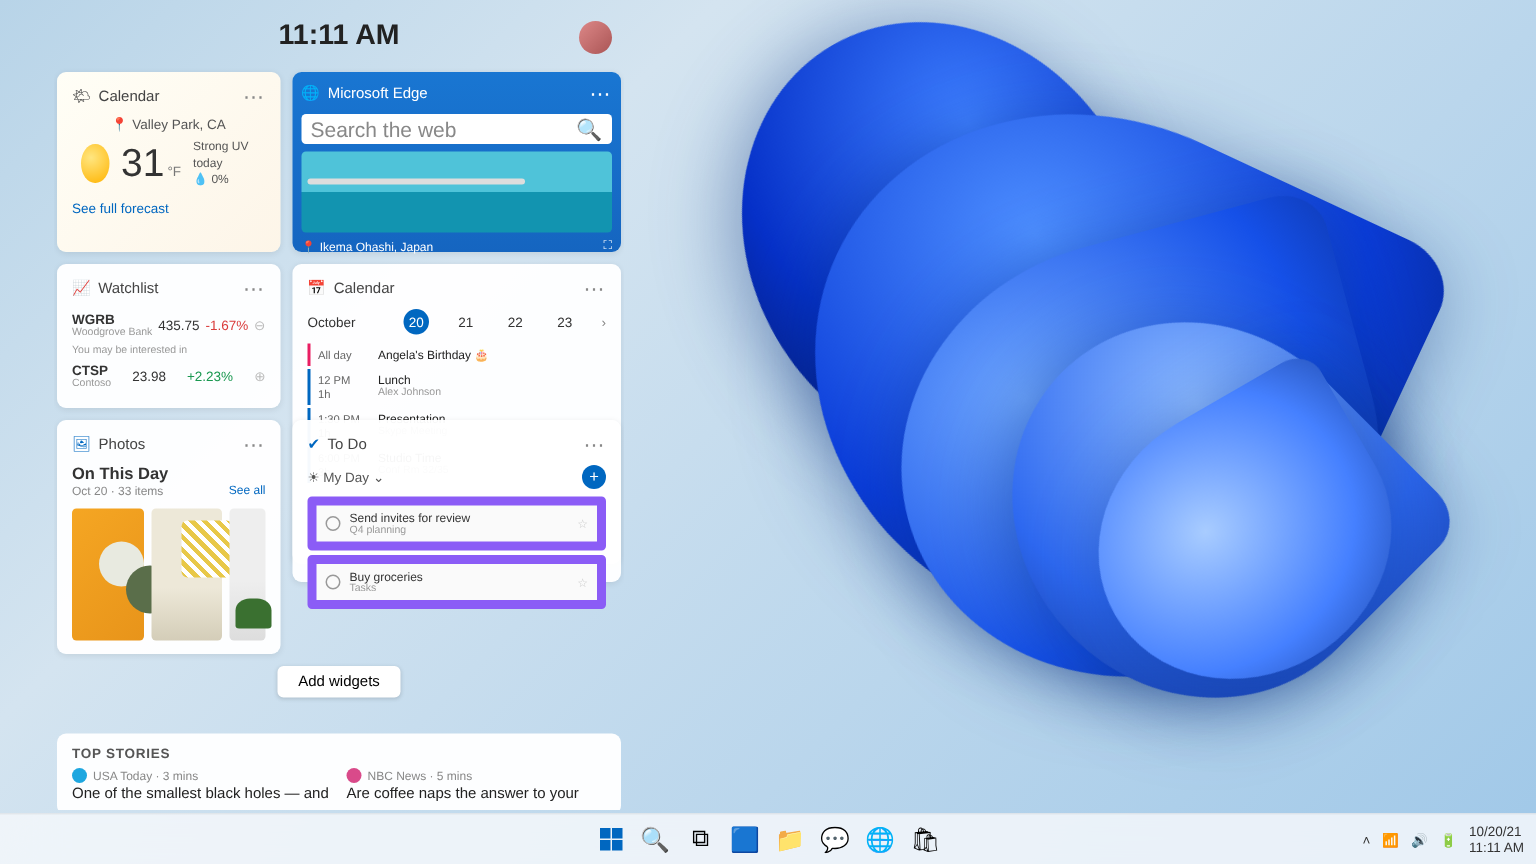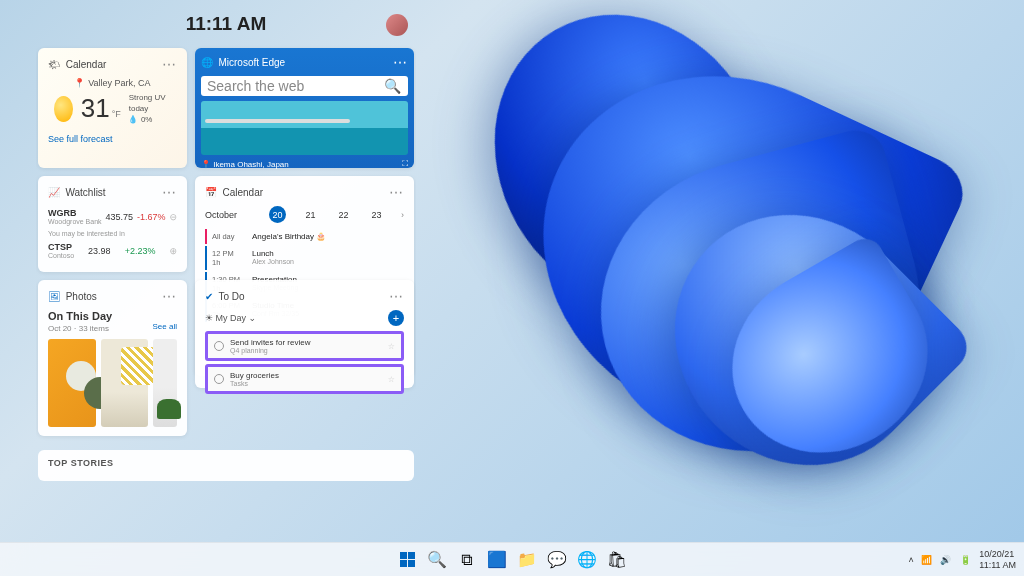--- a/index.html
+++ b/index.html
@@ -57,27 +57,27 @@
 .pi1{background:linear-gradient(135deg,#f5a623,#e8941a);position:relative}
 .pi1:before{content:"";position:absolute;left:18px;top:22px;width:30px;height:30px;border-radius:50%;background:#e8eae0}
 .pi1:after{content:"";position:absolute;left:36px;top:38px;width:32px;height:32px;border-radius:50%;background:#5a6e4a}
 .pi2{background:linear-gradient(180deg,#ede8d8 60%,#d4cdb8);position:relative}
 .pi2:before{content:"";position:absolute;left:20px;top:8px;width:34px;height:38px;background:repeating-linear-gradient(45deg,#e8c848,#e8c848 3px,#fff 3px,#fff 6px);border-radius:4px}
 .pi3{flex:.5;background:linear-gradient(180deg,#eee 55%,#ddd);position:relative}
 .pi3:before{content:"";position:absolute;left:4px;bottom:8px;width:24px;height:20px;background:#3a7030;border-radius:40% 40% 10% 10%}
 .todo{grid-column:2;grid-row:3;height:108px;margin-top:-48px;position:relative;top:48px}
 .td-h{display:flex;justify-content:space-between;align-items:center;font-size:9px;color:#555;margin-bottom:5px}
 .td-add{width:16px;height:16px;border-radius:50%;background:#0067c0;color:#fff;display:flex;align-items:center;justify-content:center;font-size:11px}
-.td-i{display:flex;align-items:center;gap:6px;background:#fafafa;border:3px solid #8b5cf6;border-radius:3px;padding:4px 6px;margin-bottom:3px;font-size:8px}
+.td-i{display:flex;align-items:center;gap:6px;background:#fafafa;border:6px solid #8b5cf6;border-radius:3px;padding:4px 6px;margin-bottom:3px;font-size:8px}
 .td-c{width:10px;height:10px;border:1.5px solid #999;border-radius:50%}
 .td-i .t2{color:#999;font-size:7px}
 .td-star{margin-left:auto;color:#ccc}
 .addw{grid-column:1/span 2;text-align:center}
 .addw button{background:#fff;border:none;border-radius:4px;padding:5px 14px;font-size:10px;box-shadow:0 1px 3px rgba(0,0,0,.15);cursor:pointer}
-.news{grid-column:1/span 2;background:rgba(255,255,255,.96);border-radius:6px;padding:8px 10px;margin-top:6px}
+.news{grid-column:1/span 2;background:rgba(255,255,255,.96);border-radius:6px;padding:8px 10px;margin-top:16px}
 .news-t{font-size:9px;font-weight:600;color:#555;letter-spacing:.5px;margin-bottom:5px}
 .news-g{display:grid;grid-template-columns:1fr 1fr;gap:10px}
 .news-i .src{font-size:8px;color:#888;display:flex;align-items:center;gap:4px}
 .news-i .hd{font-size:10px;color:#222;margin-top:2px}
 .srcdot{width:10px;height:10px;border-radius:50%}
 .taskbar{position:absolute;bottom:0;left:0;width:1024px;height:34px;background:rgba(243,246,250,.88);backdrop-filter:blur(20px);border-top:1px solid rgba(0,0,0,.06);display:flex;align-items:center}
 .tb-center{position:absolute;left:50%;transform:translateX(-50%);display:flex;gap:4px}
 .tb-ic{width:26px;height:26px;display:flex;align-items:center;justify-content:center;border-radius:3px;cursor:pointer}
 .tb-right{position:absolute;right:8px;display:flex;align-items:center;gap:8px;font-size:9px;color:#333}
 .tb-dt{line-height:1.15;font-size:9px}
@@ -274,23 +274,40 @@
         <div class="td-i">
           <span class="td-c"></span>
           <div>
               <div>Buy groceries</div>
               <div class="t2">Tasks</div>
             </div>
           <span class="td-star">☆</span>
         </div>
       </div>
 
+      <div class="addw"><button>Add widgets</button></div>
 
       <div class="news">
         <div class="news-t">TOP STORIES</div>
+        <div class="news-g">
+          <div class="news-i">
+            <div class="src">
+                <span class="srcdot" style="background:#1ea7e0"></span>
+                <span>USA Today · 3 mins</span>
+              </div>
+            <div class="hd">One of the smallest black holes — and</div>
+          </div>
+          <div class="news-i">
+            <div class="src">
+                <span class="srcdot" style="background:#d94a8a"></span>
+                <span>NBC News · 5 mins</span>
+              </div>
+            <div class="hd">Are coffee naps the answer to your</div>
+          </div>
+        </div>
       </div>
     </div>
   </div>
 
   <div class="taskbar">
     <div class="tb-center">
       <div class="tb-ic">
           <div class="win-logo">
             <span></span>
             <span></span>

